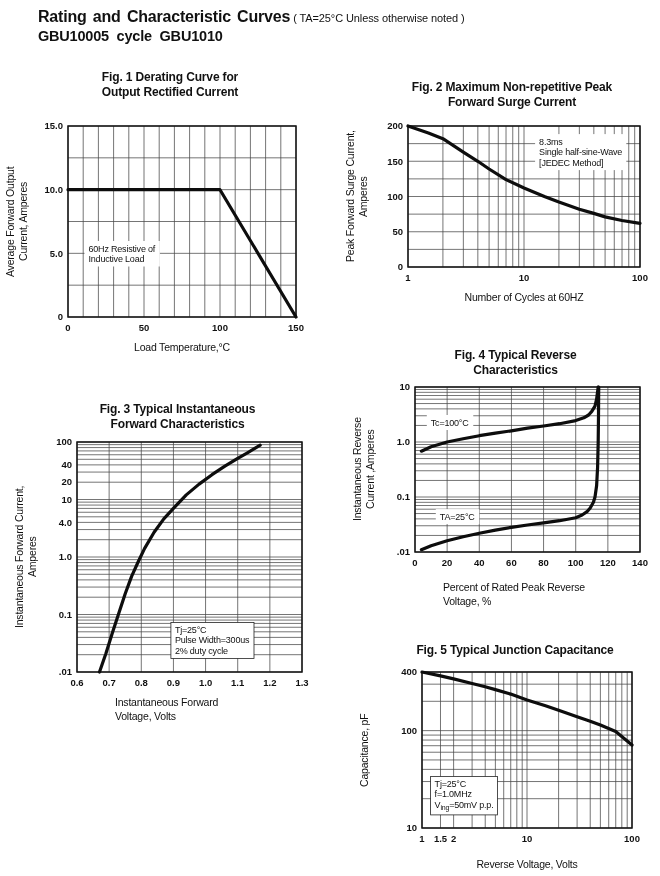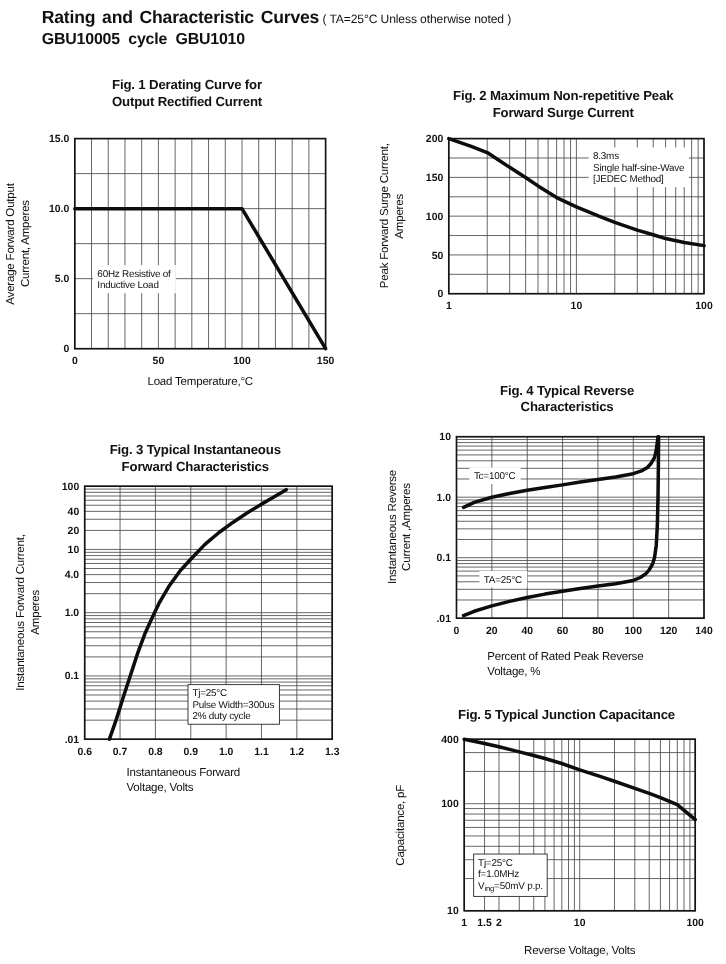--- a/index.html
+++ b/index.html
@@ -136,20 +136,21 @@
           <text x="36.0" y="163" text-anchor="middle" class="tick">1</text>
           <text x="152.0" y="163" text-anchor="middle" class="tick">10</text>
           <text x="268.0" y="163" text-anchor="middle" class="tick">100</text>
           <text x="31" y="152.2" text-anchor="end" class="tick">0</text>
           <text x="31" y="117.0" text-anchor="end" class="tick">50</text>
           <text x="31" y="81.7" text-anchor="end" class="tick">100</text>
           <text x="31" y="46.5" text-anchor="end" class="tick">150</text>
           <text x="31" y="11.2" text-anchor="end" class="tick">200</text>
         </svg>
     </div>
+    <div class="xlab" style="margin-left:64px;width:232px;">Number of Cycles at 60HZ</div>
   </section>
 
   <section class="fig" style="left:13px;top:402px;">
     <div class="fig-title" style="width:273px;margin-bottom:3px;">Fig. 3 Typical Instantaneous<br>Forward Characteristics</div>
     <div class="fig-body">
       <div class="ylab" style="height:230px;margin-top:8px;">Instantaneous Forward Current,<br>Amperes</div>
       <svg class="plot" width="271" height="262" viewBox="0 0 271 262">
           <g transform="translate(36,8)">
             <line x1="0.00" y1="0" x2="0.00" y2="230" class="grid"></line>
             <line x1="32.14" y1="0" x2="32.14" y2="230" class="grid"></line>
@@ -220,21 +221,21 @@
           <text x="31" y="68.7" text-anchor="end" class="tick">10</text>
           <text x="31" y="51.4" text-anchor="end" class="tick">20</text>
           <text x="31" y="34.1" text-anchor="end" class="tick">40</text>
           <text x="31" y="11.2" text-anchor="end" class="tick">100</text>
         </svg>
     </div>
     <div class="xlab left" style="margin-left:102px;">Instantaneous Forward<br>Voltage, Volts</div>
   </section>
 
   <section class="fig" style="left:351px;top:348px;">
-    <div class="fig-title" style="width:273px;margin-bottom:12px;">Fig. 4 Typical Reverse<br>Characteristics</div>
+    <div class="fig-title" style="width:273px;margin-bottom:2px;">Fig. 4 Typical Reverse<br>Characteristics</div>
     <div class="fig-body">
       <div class="ylab" style="height:165px;margin-top:8px;">Instantaneous Reverse<br>Current ,Amperes</div>
       <svg class="plot" width="271" height="197" viewBox="0 0 271 197">
           <g transform="translate(36,8)">
             <line x1="0.00" y1="0" x2="0.00" y2="165" class="grid"></line>
             <line x1="32.14" y1="0" x2="32.14" y2="165" class="grid"></line>
             <line x1="64.29" y1="0" x2="64.29" y2="165" class="grid"></line>
             <line x1="96.43" y1="0" x2="96.43" y2="165" class="grid"></line>
             <line x1="128.57" y1="0" x2="128.57" y2="165" class="grid"></line>
             <line x1="160.71" y1="0" x2="160.71" y2="165" class="grid"></line>

